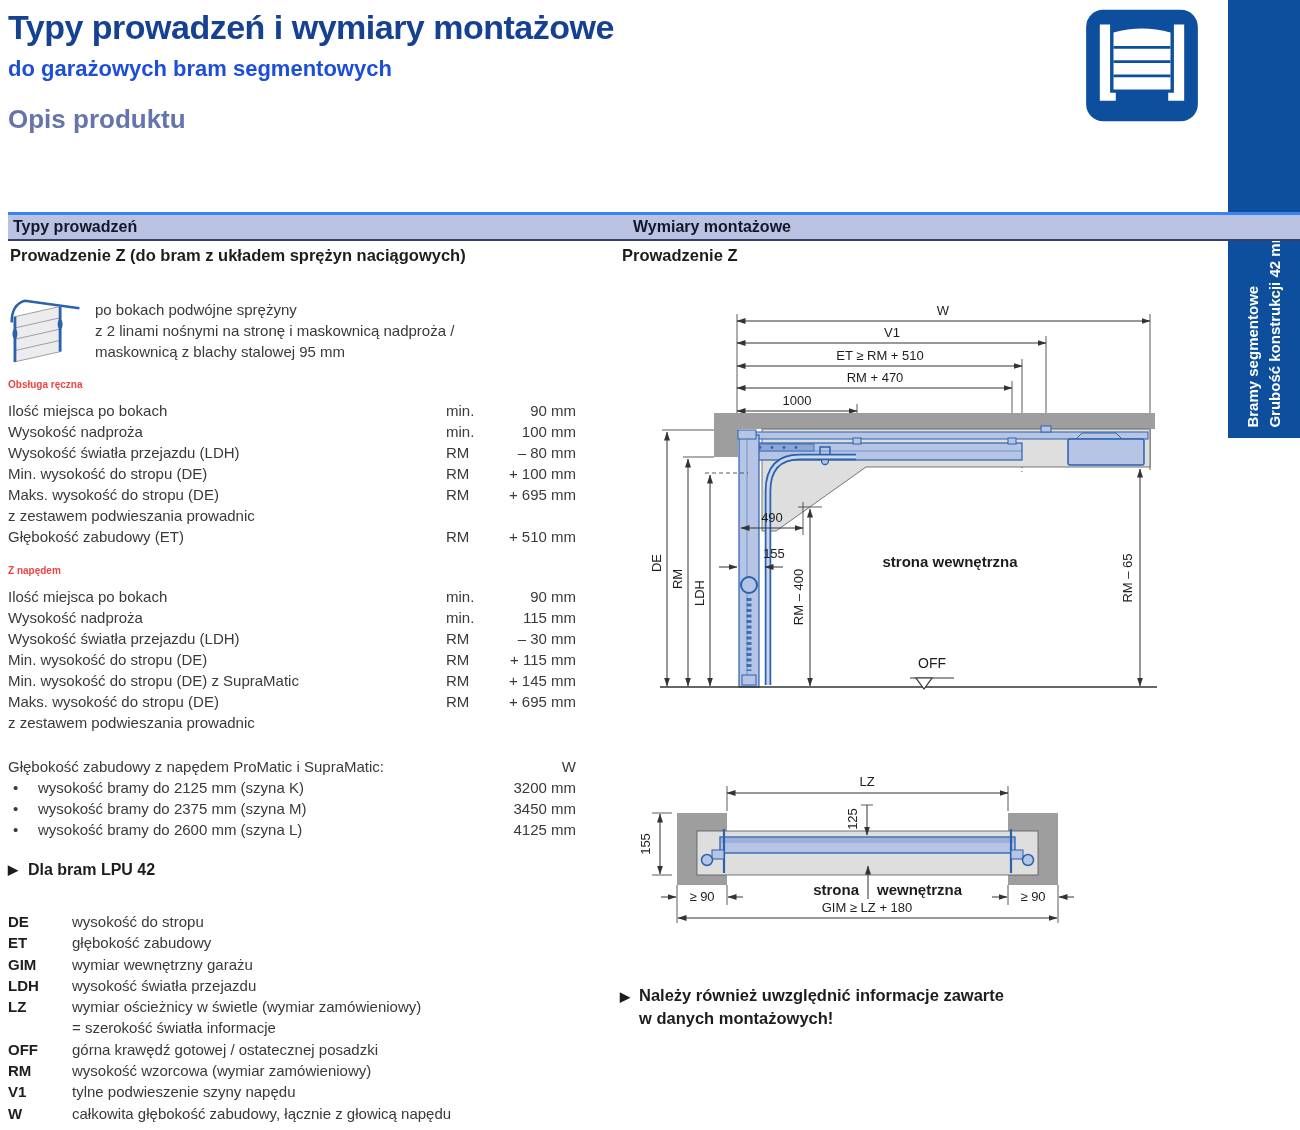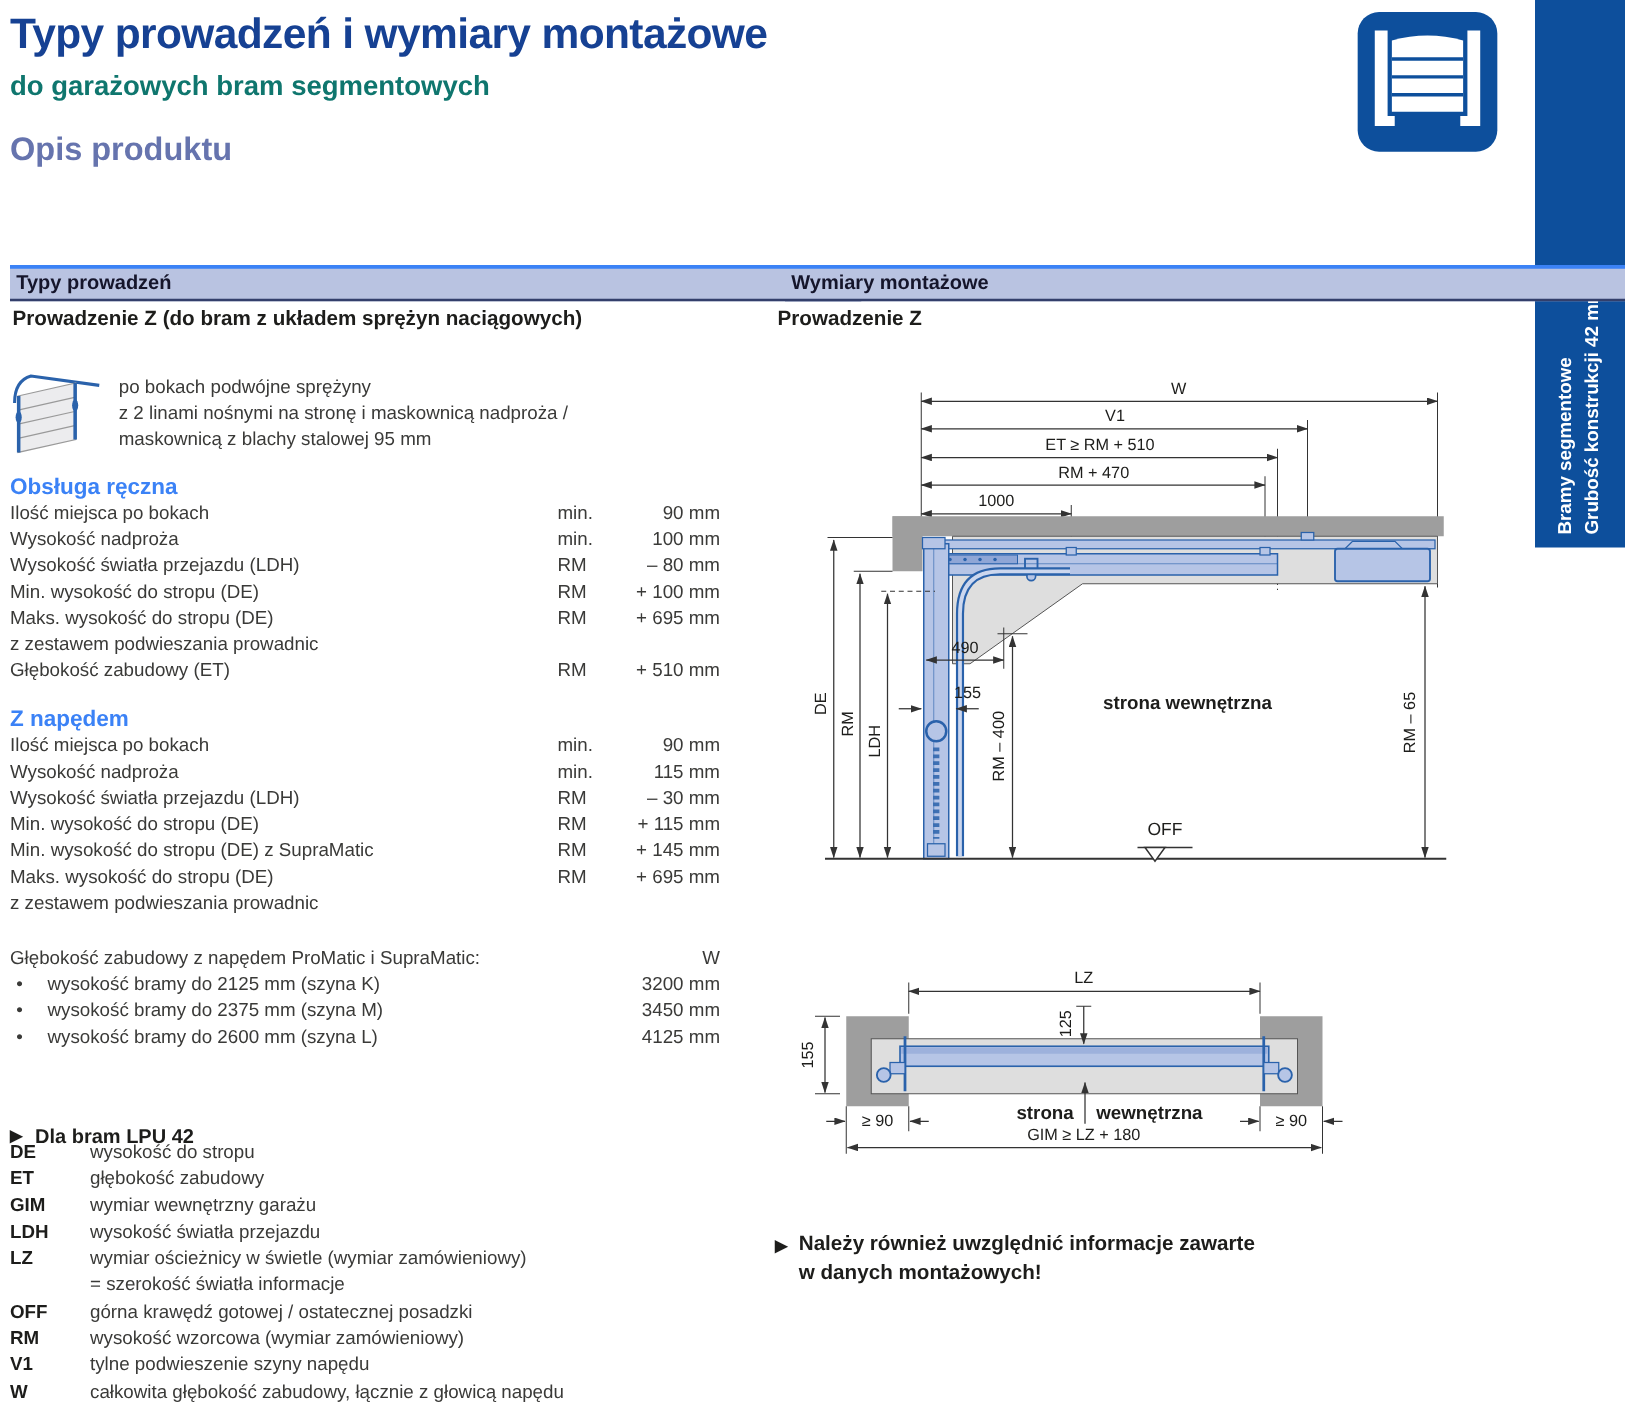--- a/index.html
+++ b/index.html
@@ -1,21 +1,21 @@
 <!DOCTYPE html>
 <html><head>
 <meta charset="utf-8">
 <style>
   * { margin:0; padding:0; box-sizing:border-box; }
   html,body { width:1300px; height:1130px; background:#fff;
     font-family:"Liberation Sans", sans-serif; color:#1d1d1b; position:relative; overflow:hidden; }
   .abs { position:absolute; }
 
   .page-title   { left:8px; top:8px;  font-size:34px; font-weight:bold; color:#164193; letter-spacing:-0.5px; }
-  .page-subtitle{ left:8px; top:56px; font-size:22px; font-weight:bold; color:#0f766e; }
+  .page-subtitle{ left:8px; top:56px; font-size:22px; font-weight:bold; color:#1d4ed8; }
   .page-section { left:8px; top:104px;font-size:26px; font-weight:bold; color:#6674ae; }
 
   .door-icon { left:1085px; top:8px; width:114px; height:115px; }
   .sidebar { left:1228px; top:0; width:72px; height:438px; background:#0d4f9c;
     display:flex; justify-content:center; align-items:flex-end; padding-bottom:10px; }
   .sidebar-text { writing-mode:vertical-rl; transform:rotate(180deg);
     color:#fff; font-weight:bold; font-size:15px; line-height:1.45; white-space:nowrap; }
 
   .section-bar { top:212px; width:681px; height:29px; background:#b9c3e1;
     border-top:3px solid #3b82f6; border-bottom:2px solid #333f6b;
@@ -23,35 +23,35 @@
   .bar-left  { left:8px; }
   .bar-right { left:628px; }
   .sub-head { top:246px; font-size:16.5px; font-weight:bold; }
   .sub-left  { left:10px; }
   .sub-right { left:622px; }
 
   .intro-icon { left:6px; top:292px; width:80px; height:90px; }
   .intro-text { left:95px; top:299px; font-size:15px; line-height:21px; color:#3a3a38; }
 
   .spec-block { left:8px; width:568px; font-size:15px; color:#3a3a38; }
-  .spec-title { font-size:18px; font-weight:bold; color:#3b82f6; height:21px; }
+  .spec-title { font-size:10px; font-weight:bold; color:#ef4444; height:21px; }
   .spec-row { display:flex; height:21px; line-height:21px; }
   .spec-row .lbl { width:438px; }
   .spec-row .ref { width:50px; }
   .spec-row .val { flex:1; text-align:right; }
   .blk-manual { top:379px; }
   .blk-powered{ top:565px; }
 
   .blk-depth { top:756px; }
   .depth-row { display:flex; height:21px; line-height:21px; }
   .depth-row .bullet { width:30px; padding-left:5px; }
   .depth-row .lbl { flex:1; }
   .depth-row .val { width:90px; text-align:right; }
 
-  .blk-lpu { left:8px; top:861px; font-size:16px; font-weight:bold;margin-top:40px; }
+  .blk-lpu { left:8px; top:861px; font-size:16px; font-weight:bold; }
   .tri { display:inline-block; margin-right:10px; font-size:13px; position:relative; top:-1px; }
 
   .blk-legend { left:8px; top:911px; width:580px; font-size:15px; color:#3a3a38; }
   .legend-row { display:flex; line-height:21.3px; }
   .legend-row .term { width:64px; font-weight:bold; color:#1d1d1b; }
   .legend-row .desc { flex:1; }
   .desc2:empty { display:none; }
   .desc2 { display:block; }
 
   .diagram1 { left:620px; top:295px; width:590px; height:415px; }

